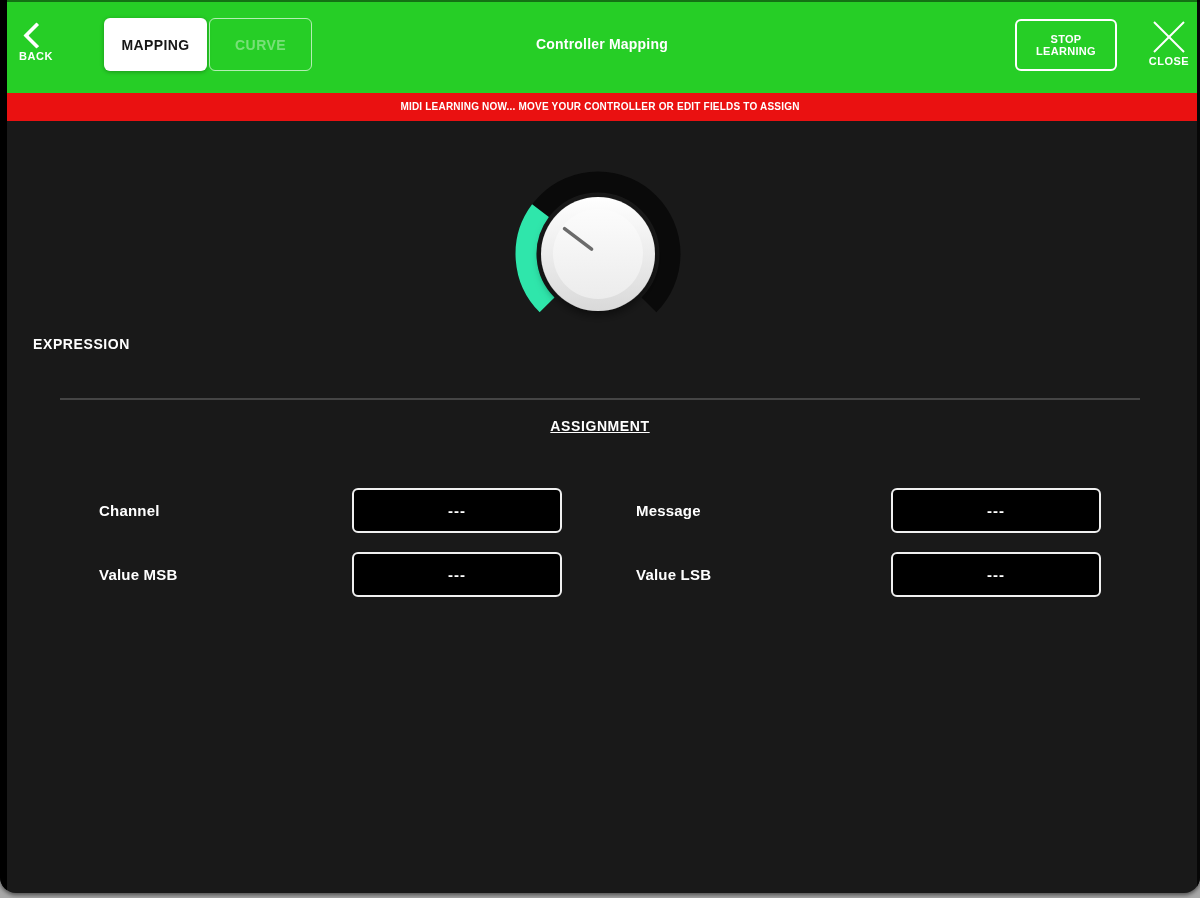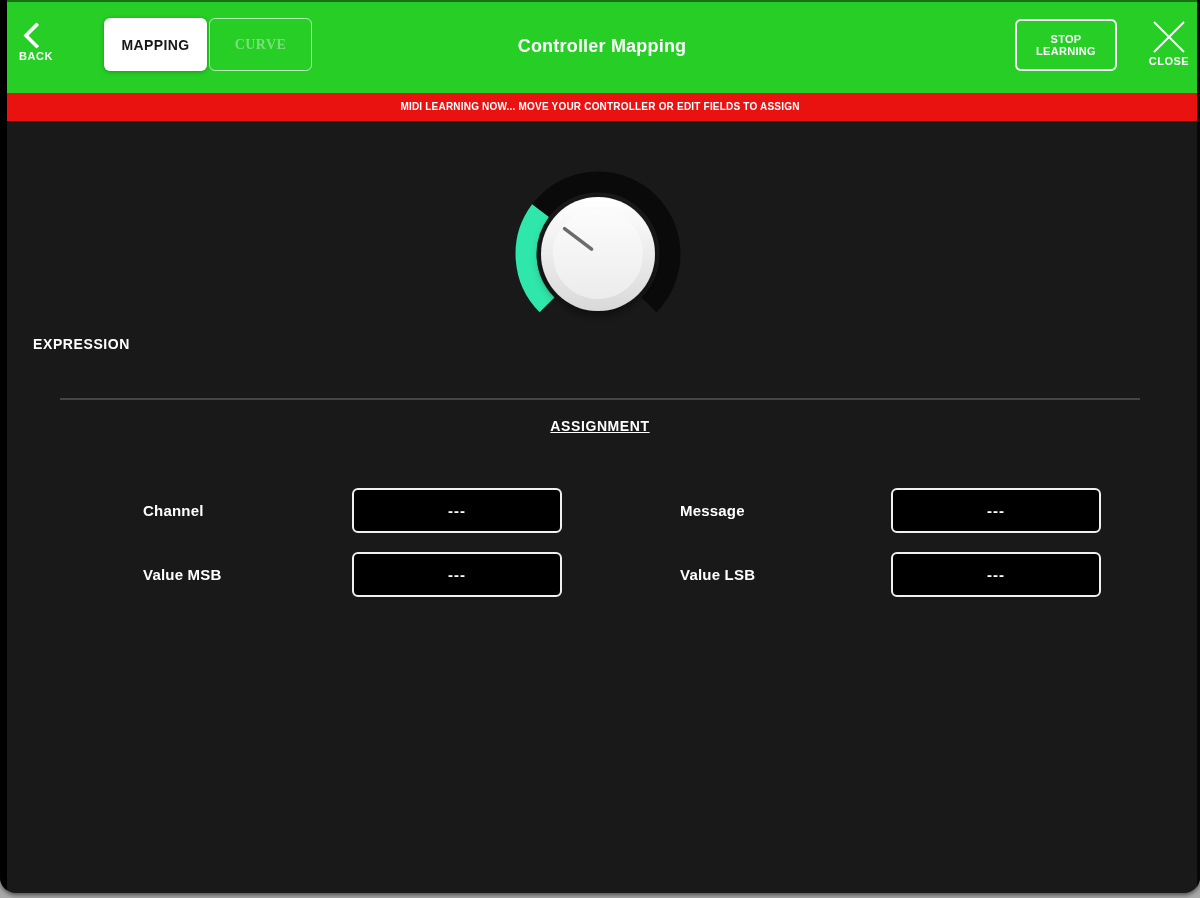--- a/index.html
+++ b/index.html
@@ -29,24 +29,24 @@
   .tiny-label {
     display:block; margin-top:1px; font-size:11px; font-weight:bold;
     color:#fff; letter-spacing:.5px;
   }
   .tabs { position:absolute; left:83px; top:18px; display:flex; gap:2px;padding-left:21px; }
   .tab {
     width:103px; height:53px; border-radius:6px; cursor:pointer;
     font-family:"Liberation Sans",sans-serif; font-size:14px; font-weight:bold; letter-spacing:.4px;
   }
   .tab.active { background:#fff; color:#161616; border:none; box-shadow:0 1px 4px rgba(0,0,0,.28); }
-  .tab.inactive { background:transparent; color:rgba(255,255,255,.38); border:1px solid rgba(255,255,255,.65);font-family:Liberation Serif, serif; }
+  .tab.inactive { background:transparent; color:rgba(255,255,255,.38); border:1px solid rgba(255,255,255,.65); }
   .title {
     position:absolute; left:4px; right:0; top:36px; text-align:center;
-    color:#fff; font-size:18px; font-weight:bold; letter-spacing:.2px;
+    color:#fff; font-size:14px; font-weight:bold; letter-spacing:.2px;
   }
   .stop-btn {
     position:absolute; left:1015px; top:19px; width:102px; height:52px;
     background:transparent; border:2px solid #fff; border-radius:6px;
     color:#fff; font-family:"Liberation Sans",sans-serif; font-size:11px;
     font-weight:bold; letter-spacing:.3px; cursor:pointer;text-align:center;
   }
   .close { position:absolute; left:1143px; top:20px; width:52px; text-align:center; cursor:pointer; }
   .close svg { display:block; margin:0 auto; }
 
@@ -65,21 +65,21 @@
   }
 
   
   .divider { position:absolute; left:60px; top:398px; width:1080px; height:2px; background:#454545; }
   .section-title {
     position:absolute; left:0; right:0; top:418px; text-align:center;
     color:#fff; font-size:14px; font-weight:bold; letter-spacing:.6px;text-decoration:underline;
   }
   .field-label {
     position:absolute; height:45px; line-height:45px;
-    color:#fff; font-size:15px; font-weight:600; letter-spacing:.2px;margin-left:44px;
+    color:#fff; font-size:15px; font-weight:600; letter-spacing:.2px;
   }
   .field-box {
     position:absolute; width:206px; height:41px; line-height:41px;
     background:#000; border:2px solid #f0f0f0; border-radius:6px;
     color:#fff; text-align:center; font-size:15px; font-weight:bold;
     letter-spacing:1px; cursor:pointer;
   }
   .lbl-c1 { left:99px; }  .lbl-c2 { left:636px; }
   .box-c1 { left:352px; } .box-c2 { left:891px; }
   .row1 { top:488px; }    .row2 { top:552px; }

